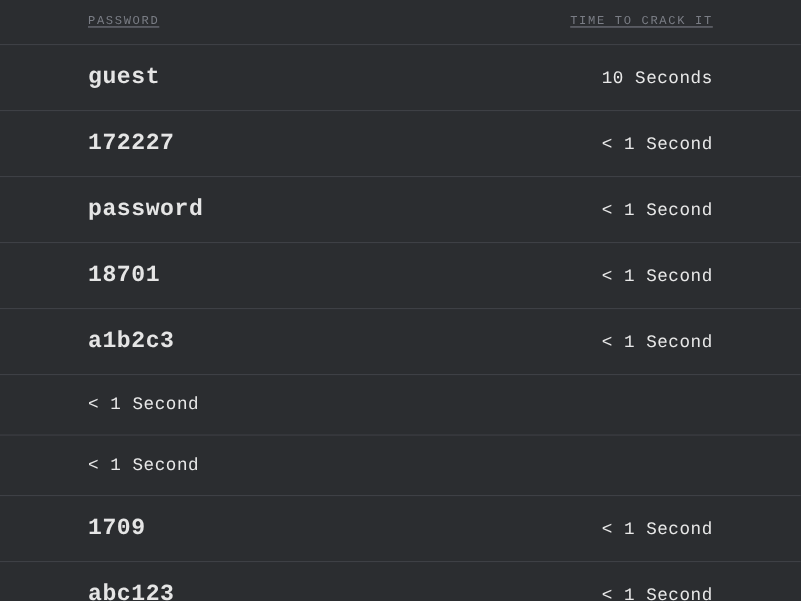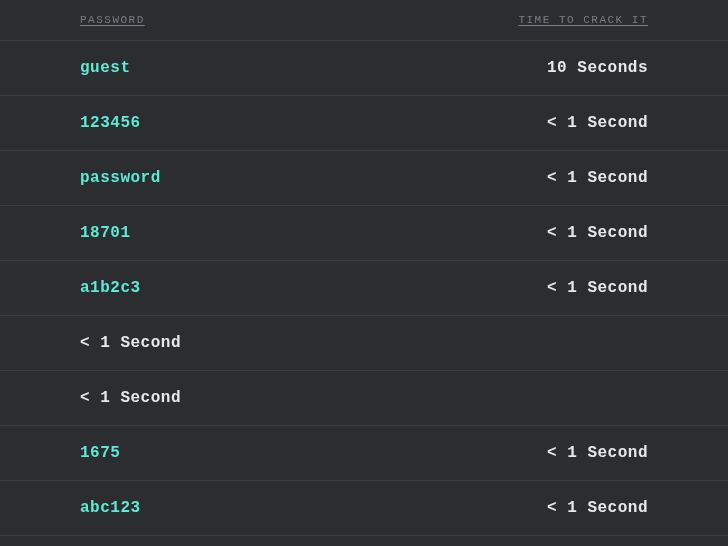--- a/index.html
+++ b/index.html
@@ -51,48 +51,47 @@
       align-items: center;
       padding: 18px 80px;
       border-bottom: 1px solid #3e4045;
     }
 
     .table-row:last-child {
       border-bottom: none;
     }
 
     .password-value {
-      font-size: 16px;
+      font-size: 21px;
       font-weight: bold;
-      color: #5eead4;
+      color: #e5e5e5;
       letter-spacing: 0.5px;
     }
 
     .time-value {
       font-size: 16px;
       color: #e8e8e8;
       letter-spacing: 0.5px;
-      font-weight: bold;
     }
   </style>
 </head>
 <body>
 
 <div class="table-container">
   <div class="table-header">
     <span class="header-password">PASSWORD</span>
     <span class="header-time">TIME TO CRACK IT</span>
   </div>
   <div id="table-body">
   <div class="table-row">
         <span class="password-value">guest</span>
         <span class="time-value">10 Seconds</span>
       </div>
       <div class="table-row">
-        <span class="password-value">123456</span>
+        <span class="password-value">172227</span>
         <span class="time-value">&lt; 1 Second</span>
       </div>
       <div class="table-row">
         <span class="password-value">password</span>
         <span class="time-value">&lt; 1 Second</span>
       </div>
       <div class="table-row">
         <span class="password-value">18701</span>
         <span class="time-value">&lt; 1 Second</span>
       </div>
@@ -100,21 +99,21 @@
         <span class="password-value">a1b2c3</span>
         <span class="time-value">&lt; 1 Second</span>
       </div>
       <div class="table-row">
         <span class="time-value">&lt; 1 Second</span>
       </div>
       <div class="table-row">
         <span class="time-value">&lt; 1 Second</span>
       </div>
       <div class="table-row">
-        <span class="password-value">1675</span>
+        <span class="password-value">1709</span>
         <span class="time-value">&lt; 1 Second</span>
       </div>
       <div class="table-row">
         <span class="password-value">abc123</span>
         <span class="time-value">&lt; 1 Second</span>
       </div>
       <div class="table-row"></div>
     </div>
 </div>
 

